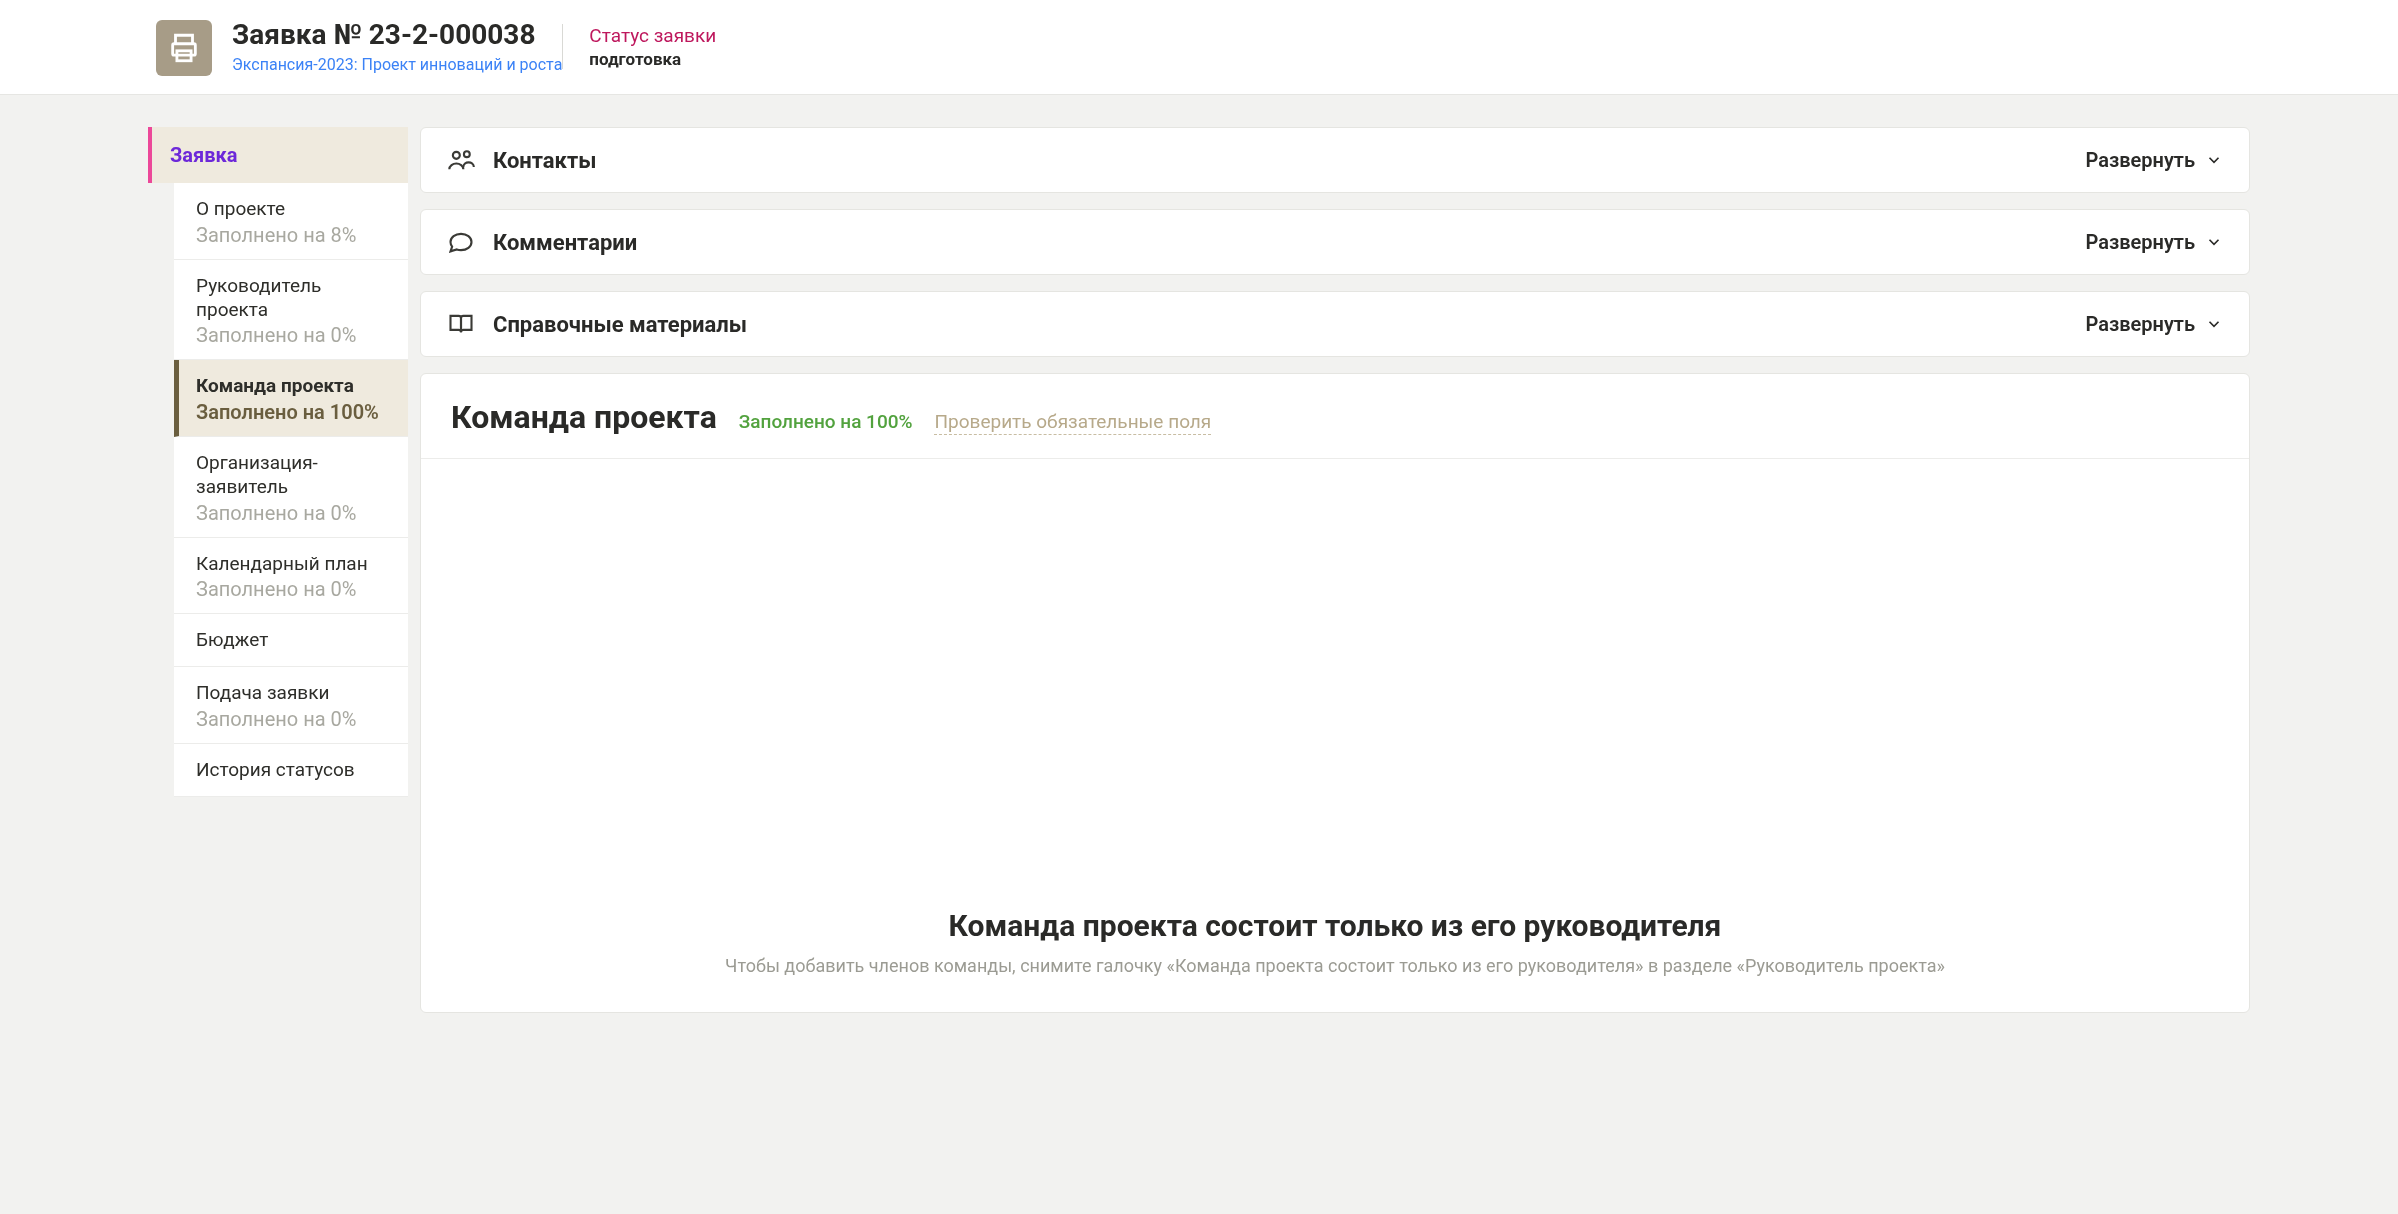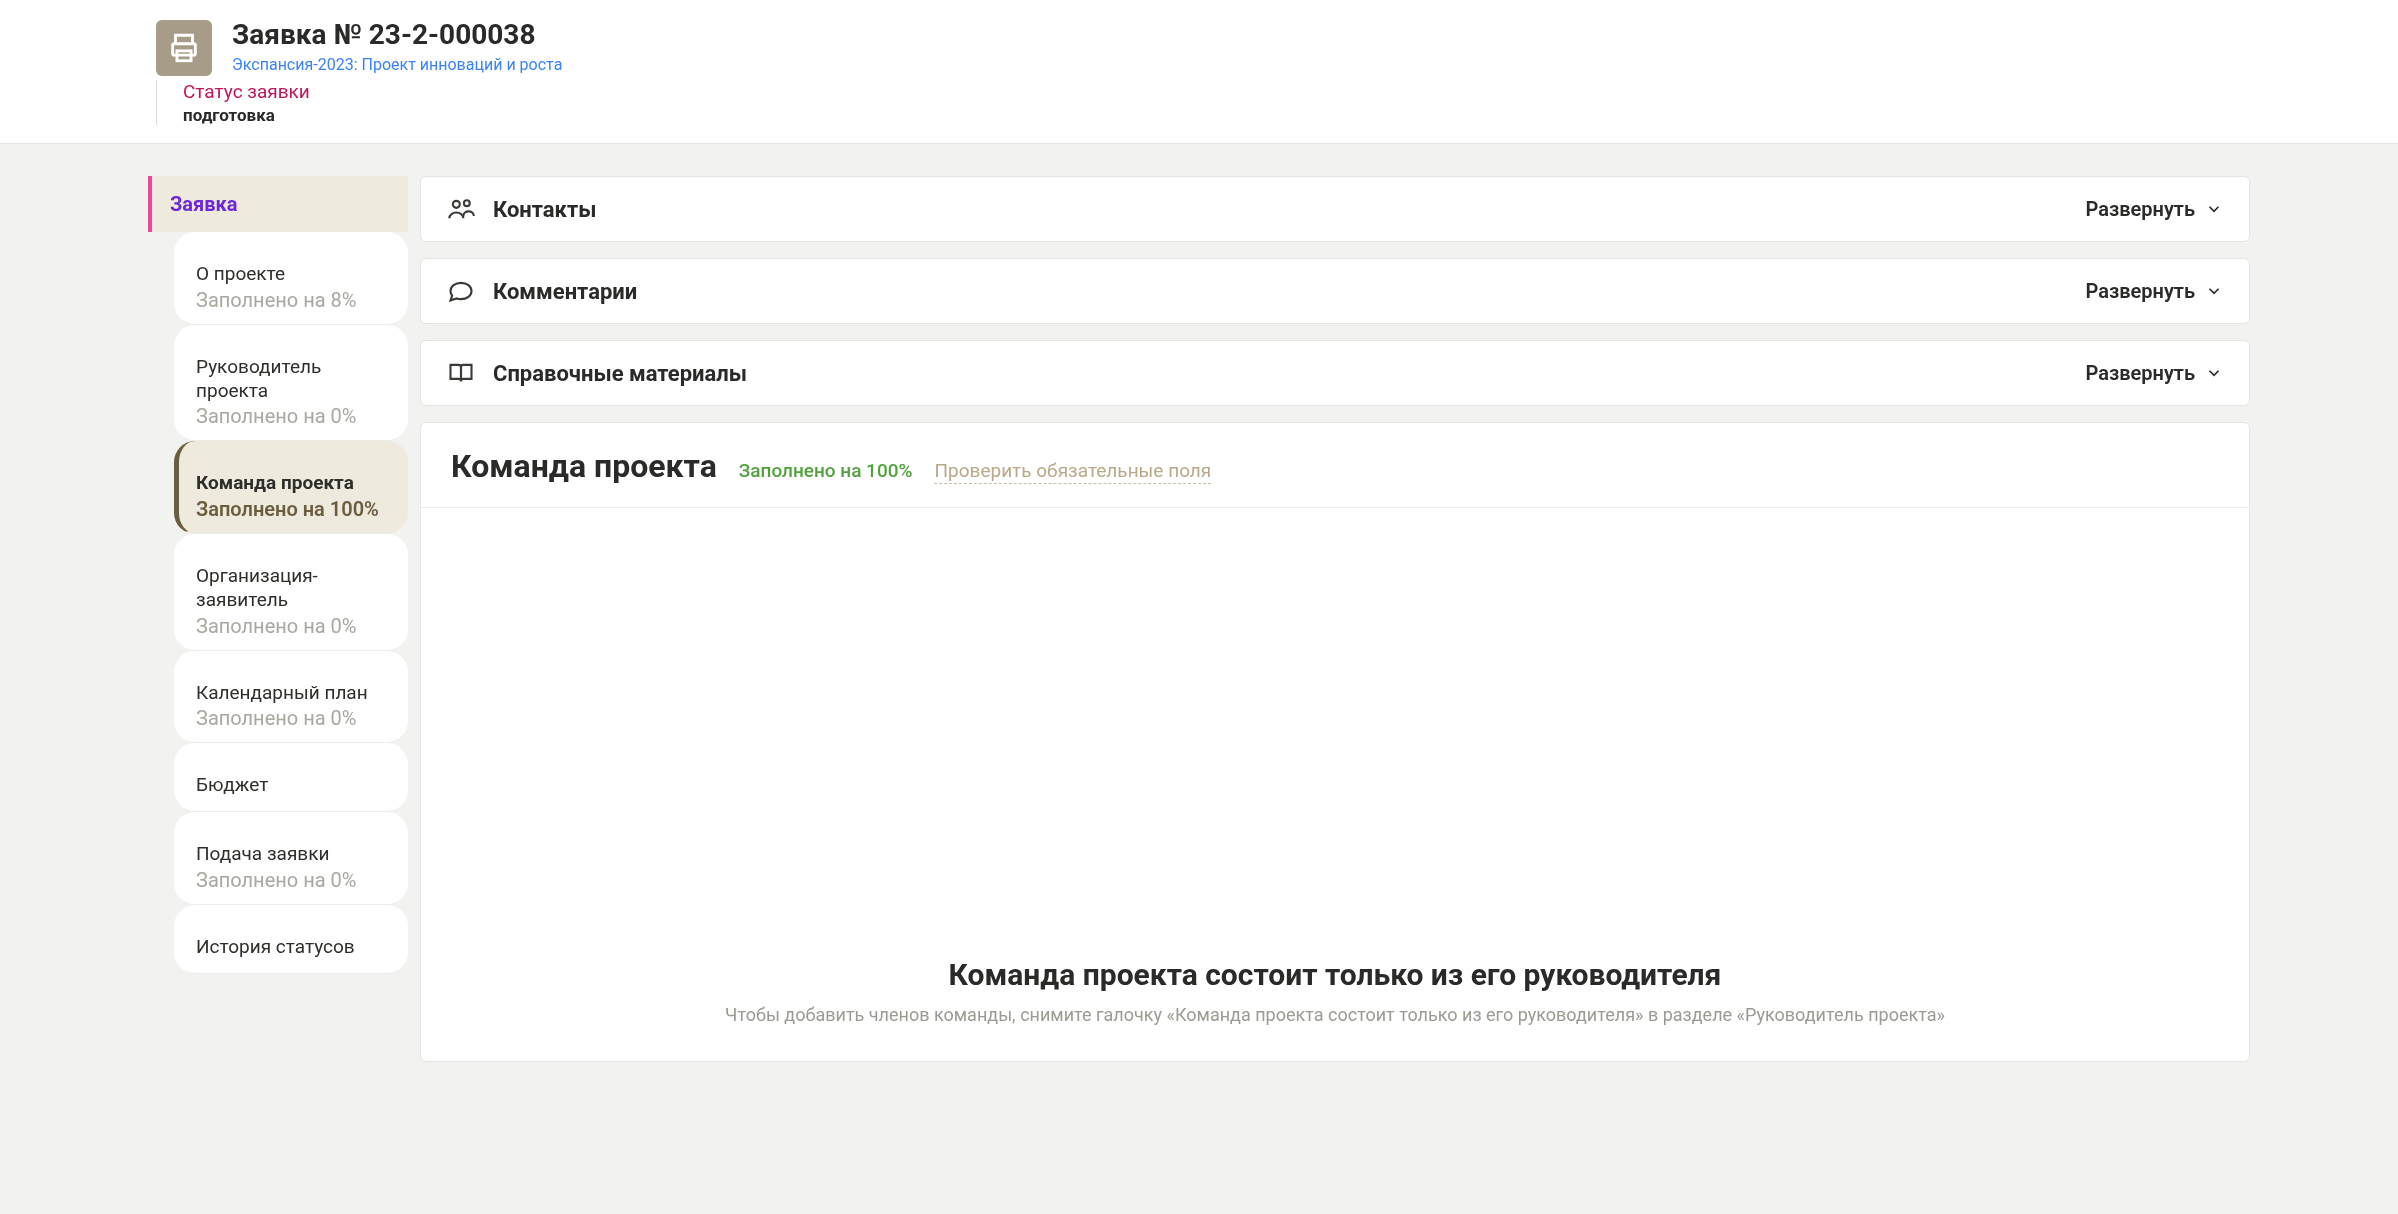--- a/index.html
+++ b/index.html
@@ -6,21 +6,20 @@
 html, body { height: 100%; font-family: -apple-system, "Segoe UI", Roboto, Arial, sans-serif; background: #f2f2f0; color: #2a2a28; }
 
 
 .header {
   background: #fff;
   border-bottom: 1px solid #e6e6e3;
   padding: 20px 48px 18px 156px;
   display: flex;
   align-items: flex-start;
   justify-content: flex-start;
-  flex-direction: column;
 }
 .header-left { display: flex; align-items: flex-start; gap: 20px; }
 .print-btn {
   width: 56px; height: 56px;
   background: #a79c87;
   border-radius: 6px;
   display: flex; align-items: center; justify-content: center;
   cursor: pointer;
 }
 .print-btn svg { width: 34px; height: 34px; fill: none; stroke: #fff; stroke-width: 2; }
@@ -49,24 +48,23 @@
   background: #efeade;
   border-left: 4px solid #ec4899;
   padding: 16px 18px;
   font-size: 20px; font-weight: 700;
   color: #6d28d9;
 }
 .sidebar-list { }
 .sidebar-item {
   background: #fff;
   border-bottom: 1px solid #ececea;
-  padding: 30px 18px 12px 22px;
+  padding: 14px 18px 12px 22px;
   margin-left: 26px;
   cursor: pointer;
-  border-radius: 21px;
 }
 .sidebar-item .label { font-size: 19px; color: #2e2e2a; line-height: 1.25; margin-bottom: 2px; }
 .sidebar-item .progress { font-size: 20px; color: #a8a8a0; }
 .sidebar-item.active {
   background: #efeade;
   border-left: 5px solid #6a5e3f;
   padding-left: 17px;
 }
 .sidebar-item.active .label { font-weight: 700; font-size: 19px; }
 .sidebar-item.active .progress { color: #6a5e3f; font-weight: 600; }

